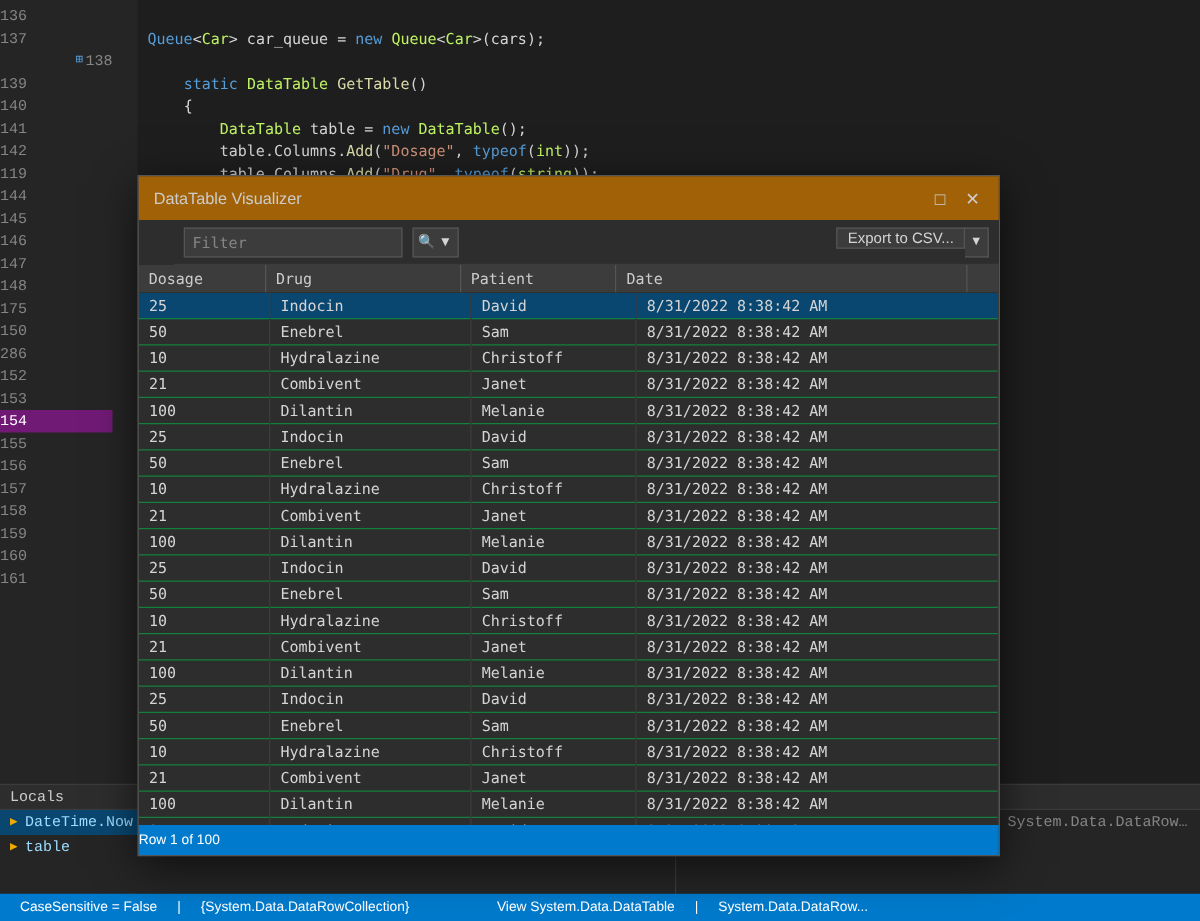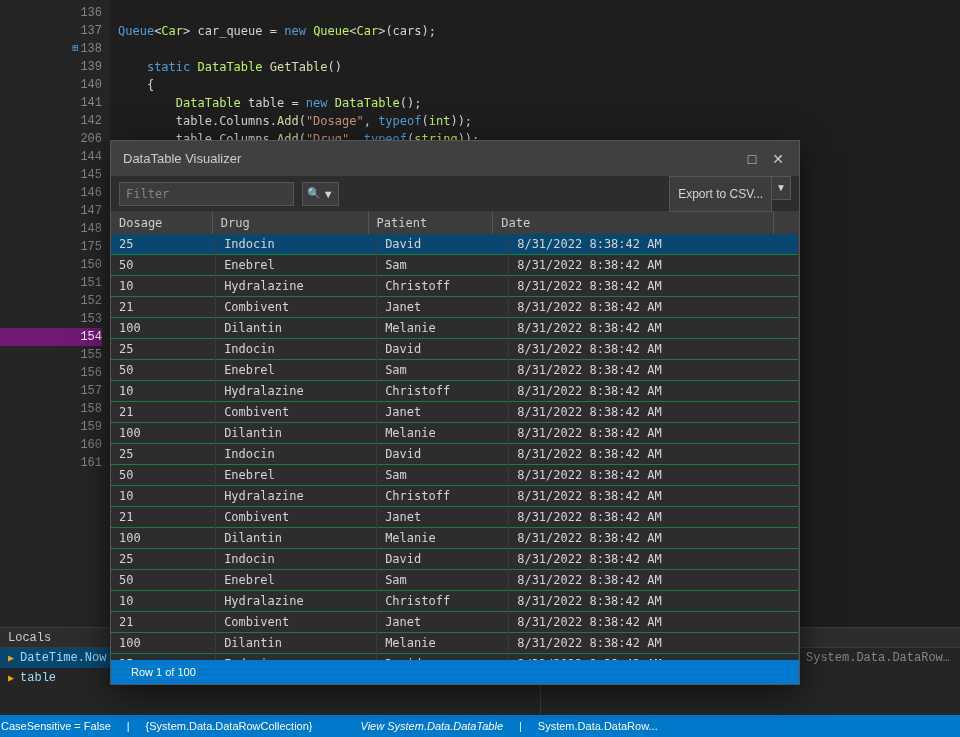--- a/index.html
+++ b/index.html
@@ -46,21 +46,21 @@
       background: #2d2d2d;
       border: 1px solid #555;
       box-shadow: 0 8px 32px rgba(0,0,0,0.6);
       display: flex;
       flex-direction: column;
       z-index: 10;
     }
 
     .dialog-titlebar {
       height: 35px;
-      background: #404040;
+      background: #a16207;
       display: flex;
       align-items: center;
       padding: 12px 12px;
       justify-content: space-between;
       flex-shrink: 0;
     }
 
     .dialog-title {
       color: #cccccc;
       font-size: 13px;
@@ -87,20 +87,21 @@
 
     .dialog-toolbar {
       height: 36px;
       background: #2d2d2d;
       display: flex;
       align-items: center;
       padding: 16px 8px;
       gap: 8px;
       border-bottom: 1px solid #3c3c3c;
       flex-shrink: 0;
+      margin-left: 28px;
     }
 
     .filter-input {
       width: 175px;
       height: 24px;
       background: #3c3c3c;
       border: 1px solid #555;
       color: #d4d4d4;
       font-size: 12px;
       padding: 0 6px;
@@ -120,27 +121,26 @@
       cursor: pointer;
       display: flex;
       align-items: center;
       padding: 0 4px;
       gap: 2px;
       font-size: 11px;
     }
 
     .export-btn {
       margin-left: auto;
-      height: 36px;
+      height: 17px;
       background: #3c3c3c;
       border: 1px solid #555;
       color: #d4d4d4;
       cursor: pointer;
       display: flex;
-      align-items: center;
       padding: 0 8px;
       gap: 4px;
       font-size: 12px;
       font-family: 'Segoe UI', sans-serif;
     }
 
     .export-dropdown {
       height: 24px;
       background: #3c3c3c;
       border: 1px solid #555;
@@ -216,21 +216,21 @@
     .table-scroll-wrapper::-webkit-scrollbar-thumb {
       background: #686868;
       border: 2px solid #3c3c3c;
     }
 
     .dialog-statusbar {
       height: 24px;
       background: #007acc;
       display: flex;
       align-items: center;
-      padding: 0 20px;
+      padding: 0 0;
       font-size: 11px;
       color: #ffffff;
       flex-shrink: 0;
       font-family: 'Segoe UI', sans-serif;
     }
 
     .bottom-row {
       display: flex;
       align-items: center;
       height: 20px;
@@ -254,58 +254,58 @@
 
     .status-bar-bottom {
       position: absolute;
       bottom: 0;
       left: 0;
       right: 0;
       height: 22px;
       background: #007acc;
       display: flex;
       align-items: center;
-      padding: 0 1px;
+      padding: 0 16px;
       gap: 16px;
       font-size: 11px;
       color: white;
       font-family: 'Segoe UI', sans-serif;
     }
 
     .col-dosage { width: 65px; }
     .col-drug { width: 100px; }
     .col-patient { width: 80px; }
     .col-date { width: 180px; }
   </style>
 </head>
 <body>
 
 <div class="editor-bg"></div>
 
 <div class="left-sidebar">
 
-  <div style="padding-top: 4px; font-size: 12px; color: #858585; line-height: 18px; text-align: right; padding-right: 8px;">
+  <div style="padding-top: 4px; font-size: 12px; color: #858585; line-height: 18px; padding-right: 20px;">
     <div>136</div>
     <div>137</div>
     <div style="display:flex;align-items:center;justify-content:flex-end;gap:2px;">
       <span style="color:#569cd6;font-size:10px;">⊞</span>138
     </div>
     <div>139</div>
     <div>140</div>
     <div>141</div>
     <div>142</div>
-    <div>206</div>
+    <div>119</div>
     <div>144</div>
     <div>145</div>
     <div>146</div>
     <div>147</div>
     <div>148</div>
     <div>175</div>
     <div>150</div>
-    <div>151</div>
+    <div>286</div>
     <div>152</div>
     <div>153</div>
     <div style="background:#701a75;color:#fff;">154</div>
     <div>155</div>
     <div>156</div>
     <div>157</div>
     <div>158</div>
     <div>159</div>
     <div>160</div>
     <div>161</div>
@@ -532,16 +532,16 @@
       <span style="color:#d4d4d4;flex:1;font-size:12px;overflow:hidden;text-overflow:ellipsis;white-space:nowrap;">{System.Data.DataRowCollection}</span>
       <span style="color:#858585;width:150px;font-size:12px;overflow:hidden;text-overflow:ellipsis;white-space:nowrap;">System.Data.DataRow...</span>
     </div>
   </div>
 </div>
 
 <div class="status-bar-bottom">
   <span>CaseSensitive = False</span>
   <span>|</span>
   <span>{System.Data.DataRowCollection}</span>
-  <span style="margin-left:32px;font-style:italic;">View  System.Data.DataTable</span>
+  <span style="margin-left:54px;">View  System.Data.DataTable</span>
   <span>|</span>
   <span>System.Data.DataRow...</span>
 </div>
 
 </body></html>

